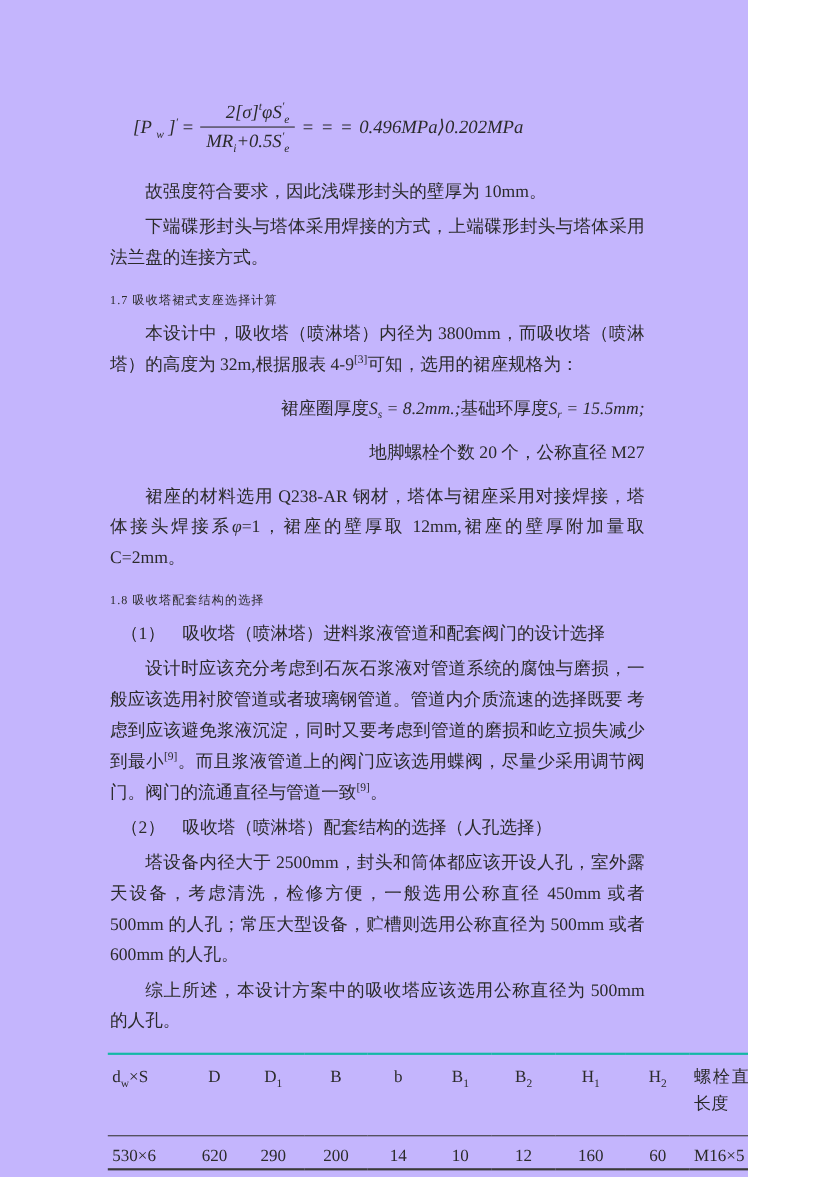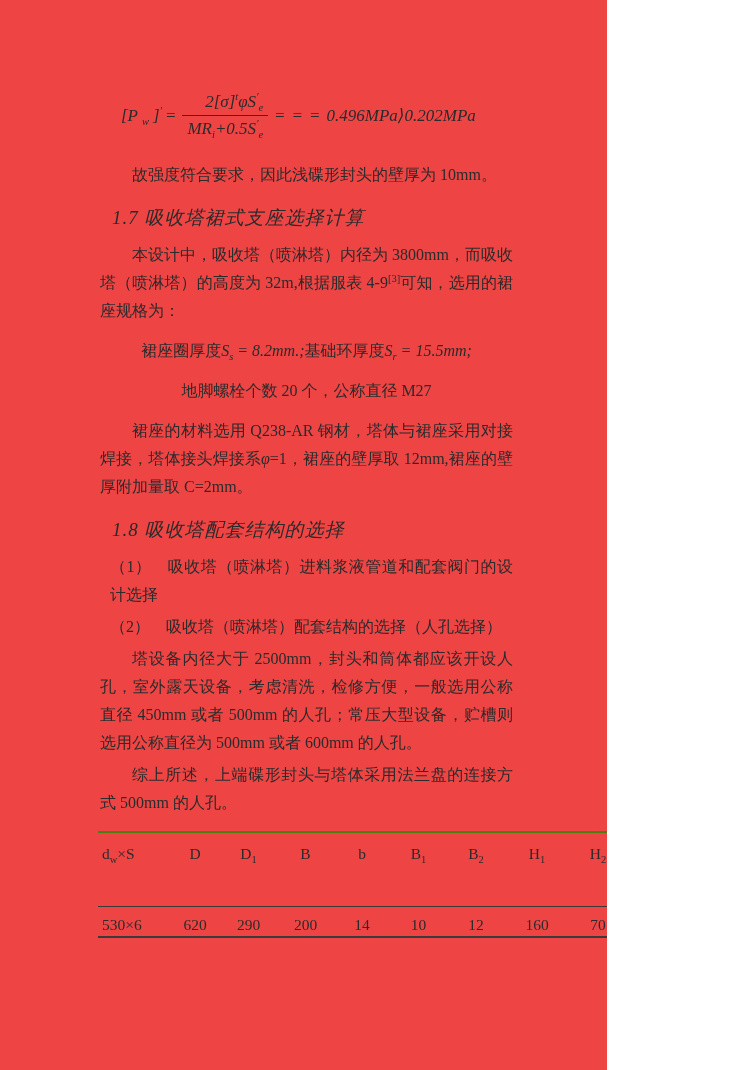--- a/index.html
+++ b/index.html
@@ -1,19 +1,19 @@
 <!DOCTYPE html>
 <html><head>
 <meta charset="utf-8">
 <style>
   html, body { margin:0; padding:0; background:#ffffff; }
   .page {
     position:relative;
-    width:607px; height:1070px;
-    background:#ef4444;
+    width:680px; height:1070px;
+    background:#c4b5fd;
     color:#2b2b2b;
     font-family:"Liberation Serif","DejaVu Serif",serif;
     box-sizing:border-box;
     padding:88px 94px 0 100px;
     overflow:hidden;
   }
   p { margin:4px 0; font-size:16px; line-height:28px; text-align:justify; }
   .indent { text-indent:2em; }
   .list-item { padding-left:10px; }
   .sup { font-size:10.5px; vertical-align:super; line-height:0; }
@@ -25,29 +25,29 @@
     display:flex; align-items:center; flex-wrap:nowrap;
     font-size:17px; font-style:italic;
     margin:4px 0 22px 18px; white-space:nowrap;
   }
   .formula-main > span { margin:0 3px; }
   .frac { display:inline-block; text-align:right; vertical-align:middle; }
   .frac .num { display:block; border-bottom:1.4px solid #2b2b2b; padding:0 5px 3px; }
   .frac .den { display:block; padding:3px 5px 0; }
 
   .h-num {
-    font-size:19px; font-weight:normal; font-style:italic;
-    margin:16px 0 10px 12px; letter-spacing:1px;
+    font-size:11px; font-weight:normal; 
+    margin:16px 0 10px 0; letter-spacing:1px;
   }
-  .center-line { text-align:center; font-size:16px; line-height:28px; margin:12px 0; }
+  .center-line { text-align:right; font-size:16px; line-height:28px; margin:12px 0; }
 
   .spec-table {
     width:604px; border-collapse:collapse; table-layout:fixed;
     font-size:15.5px; margin:14px 0 10px -2px;
-    border-top:2px solid #4d7c0f; border-bottom:2px solid #3a3a3a;
+    border-top:2px solid #14b8a6; border-bottom:2px solid #3a3a3a;
   }
   .spec-table th {
     font-weight:normal; vertical-align:top; text-align:center;
     padding:9px 4px 16px; border-bottom:1.5px solid #3a3a3a; line-height:24px;
   }
   .spec-table td { padding:9px 4px 2px; text-align:center; }
   .spec-table .ta-l { text-align:left; }
   .spec-table .justify-cjk { text-align:justify; text-justify:inter-ideograph;margin-top:26px; }
 </style>
 </head>
@@ -63,42 +63,44 @@
       <span class="den"><span>MR</span><span class="sub">i</span><span>+0.5S</span><span class="sup">′</span><span class="sub">e</span></span>
     </span>
     <span>=</span>
     <span>=</span>
     <span>=</span>
     <span>0.496MPa⟩0.202MPa</span>
   </div>
 
   <p class="indent">故强度符合要求，因此浅碟形封头的壁厚为 10mm。</p>
 
+  <p class="indent">下端碟形封头与塔体采用焊接的方式，上端碟形封头与塔体采用法兰盘的连接方式。</p>
 
   <h3 class="h-num">1.7 吸收塔裙式支座选择计算</h3>
 
 
   <p class="indent"><span>本设计中，吸收塔（喷淋塔）内径为 3800mm，而吸收塔（喷淋塔）的高度为 32m,根据服表 4-9</span><span class="sup">[3]</span><span>可知，选用的裙座规格为：</span></p>
 
   <div class="center-line"><span>裙座圈厚度</span><span class="it">S</span><span class="sub it">s</span> <span class="it">= 8.2mm.;</span><span>基础环厚度</span><span class="it">S</span><span class="sub it">r</span> <span class="it">= 15.5mm;</span></div>
 
   <div class="center-line">地脚螺栓个数 20 个，公称直径 M27</div>
 
   <p class="indent"><span>裙座的材料选用 Q238-AR 钢材，塔体与裙座采用对接焊接，塔体接头焊接系</span><span class="it">φ</span><span>=1，裙座的壁厚取 12mm,裙座的壁厚附加量取 C=2mm。</span></p>
 
   <h3 class="h-num">1.8 吸收塔配套结构的选择</h3>
 
   <p class="list-item">（1）　吸收塔（喷淋塔）进料浆液管道和配套阀门的设计选择</p>
 
+  <p class="indent"><span>设计时应该充分考虑到石灰石浆液对管道系统的腐蚀与磨损，一般应该选用衬胶管道或者玻璃钢管道。管道内介质流速的选择既要 考虑到应该避免浆液沉淀，同时又要考虑到管道的磨损和屹立损失减少到最小</span><span class="sup">[9]</span><span>。而且浆液管道上的阀门应该选用蝶阀，尽量少采用调节阀门。阀门的流通直径与管道一致</span><span class="sup">[9]</span><span>。</span></p>
 
   <p class="list-item">（2）　吸收塔（喷淋塔）配套结构的选择（人孔选择）</p>
 
   <p class="indent">塔设备内径大于 2500mm，封头和筒体都应该开设人孔，室外露天设备，考虑清洗，检修方便，一般选用公称直径 450mm 或者 500mm 的人孔；常压大型设备，贮槽则选用公称直径为 500mm 或者 600mm 的人孔。</p>
 
-  <p class="indent">综上所述，上端碟形封头与塔体采用法兰盘的连接方式 500mm 的人孔。</p>
+  <p class="indent">综上所述，本设计方案中的吸收塔应该选用公称直径为 500mm 的人孔。</p>
 
   <table class="spec-table">
     <colgroup>
       <col style="width:72px">
         <col style="width:50px">
         <col style="width:57px">
       <col style="width:57px">
         <col style="width:56px">
         <col style="width:57px">
       <col style="width:58px">
@@ -123,19 +125,19 @@
     <tbody>
       <tr>
         <td class="ta-l">530×6</td>
         <td>620</td>
         <td>290</td>
         <td>200</td>
         <td>14</td>
         <td>10</td>
         <td>12</td>
         <td>160</td>
-        <td>70</td>
+        <td>60</td>
         <td class="ta-l">M16×5</td>
       </tr>
     </tbody>
   </table>
 
 </div>
 
 </body></html>

